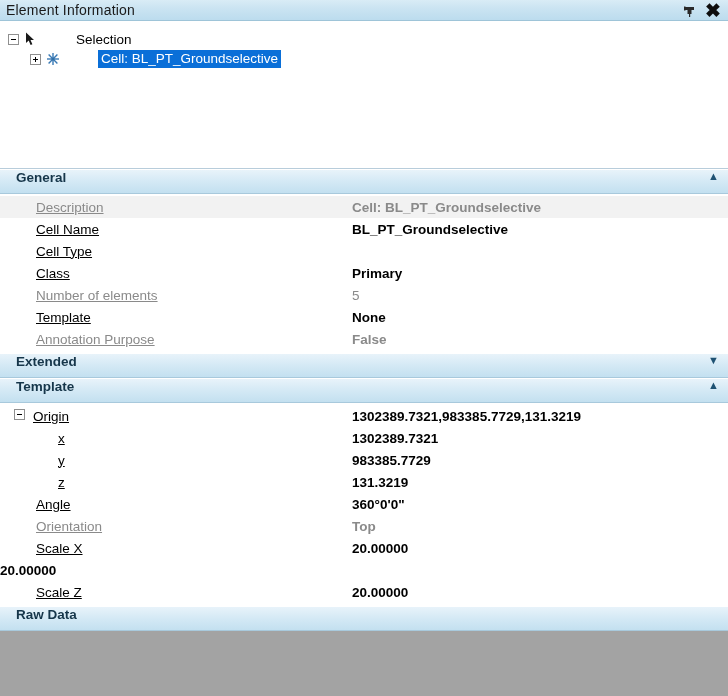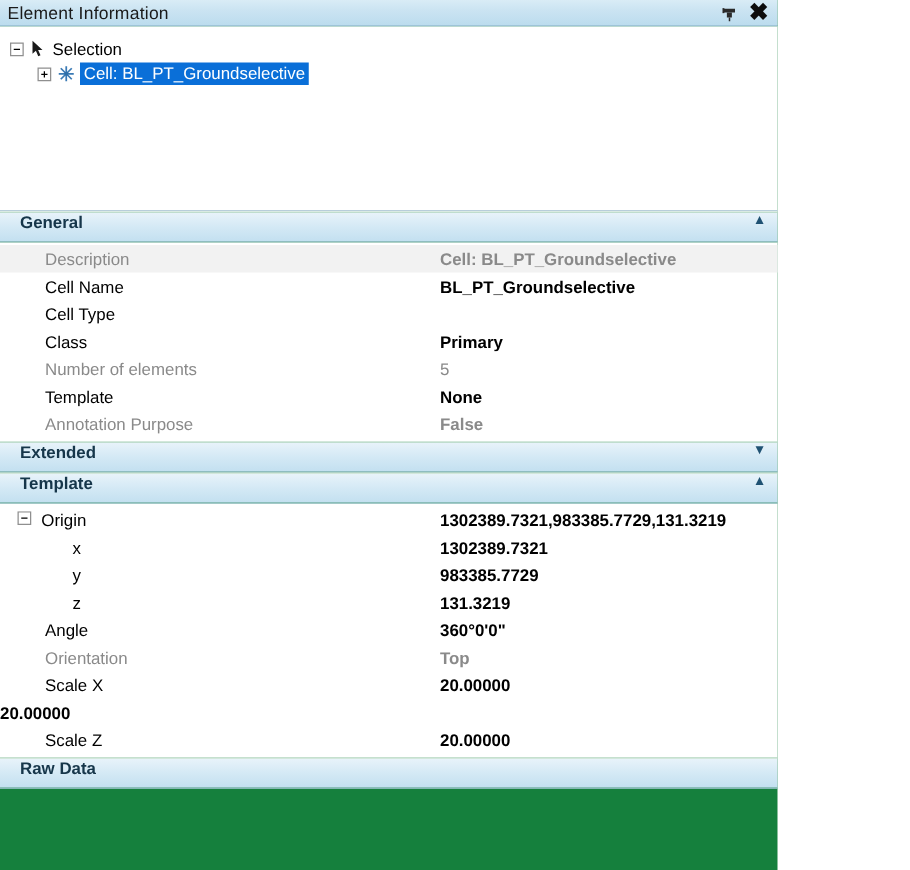--- a/index.html
+++ b/index.html
@@ -9,24 +9,24 @@
   }
   body {
     width: 728px;
     height: 696px;
     font-family: "Liberation Sans", sans-serif;
     font-size: 13px;
     color: #000000;
     overflow: hidden;
   }
   .panel {
-    width: 622px;
+    width: 728px;
     height: 696px;
     position: relative;
-    background: #15803d;
+    background: #a3a3a3;
     box-sizing: border-box;
   }
 
   
   .titlebar {
     height: 20px;
     background: linear-gradient(to bottom, #d9ecf6 0%, #cbe4f2 40%, #bcdcee 100%);
     border-bottom: 1px solid #9ec4d8;
     display: flex;
     align-items: center;
@@ -110,21 +110,21 @@
     height: 14px;
     margin-right: 5px;
     flex: 0 0 auto;
   }
   .star-icon {
     width: 14px;
     height: 14px;
     margin-right: 4px;
     flex: 0 0 auto;
   }
-  .tree-label { white-space: nowrap; }
+  .tree-label { white-space: nowrap; margin-left: 34px; }
   .tree-label.selected {
     background: #0a6fd8;
     color: #ffffff;
     padding: 1px 3px 2px 3px;
   }
 
   
   .section-header {
     height: 25px;
     background: linear-gradient(to bottom, #e8f3fa 0%, #d4e9f5 50%, #c3e0f0 100%);
@@ -157,20 +157,21 @@
     font-size: 13.5px;
   }
   .prow.shaded { background: #f2f2f2; }
   .pname {
     width: 352px;
     flex: 0 0 auto;
     padding-left: 36px;
     box-sizing: border-box;
     white-space: nowrap;
     overflow: hidden;
+    text-decoration: underline;
   }
   .pname.indent1 { padding-left: 58px; }
   .pname.tree-node { padding-left: 14px; display: flex; }
   .pname .exp-box {
     width: 11px;
     height: 11px;
     border: 1px solid #8f8f8f;
     background: #ffffff;
     margin-right: 8px;
     position: relative;

